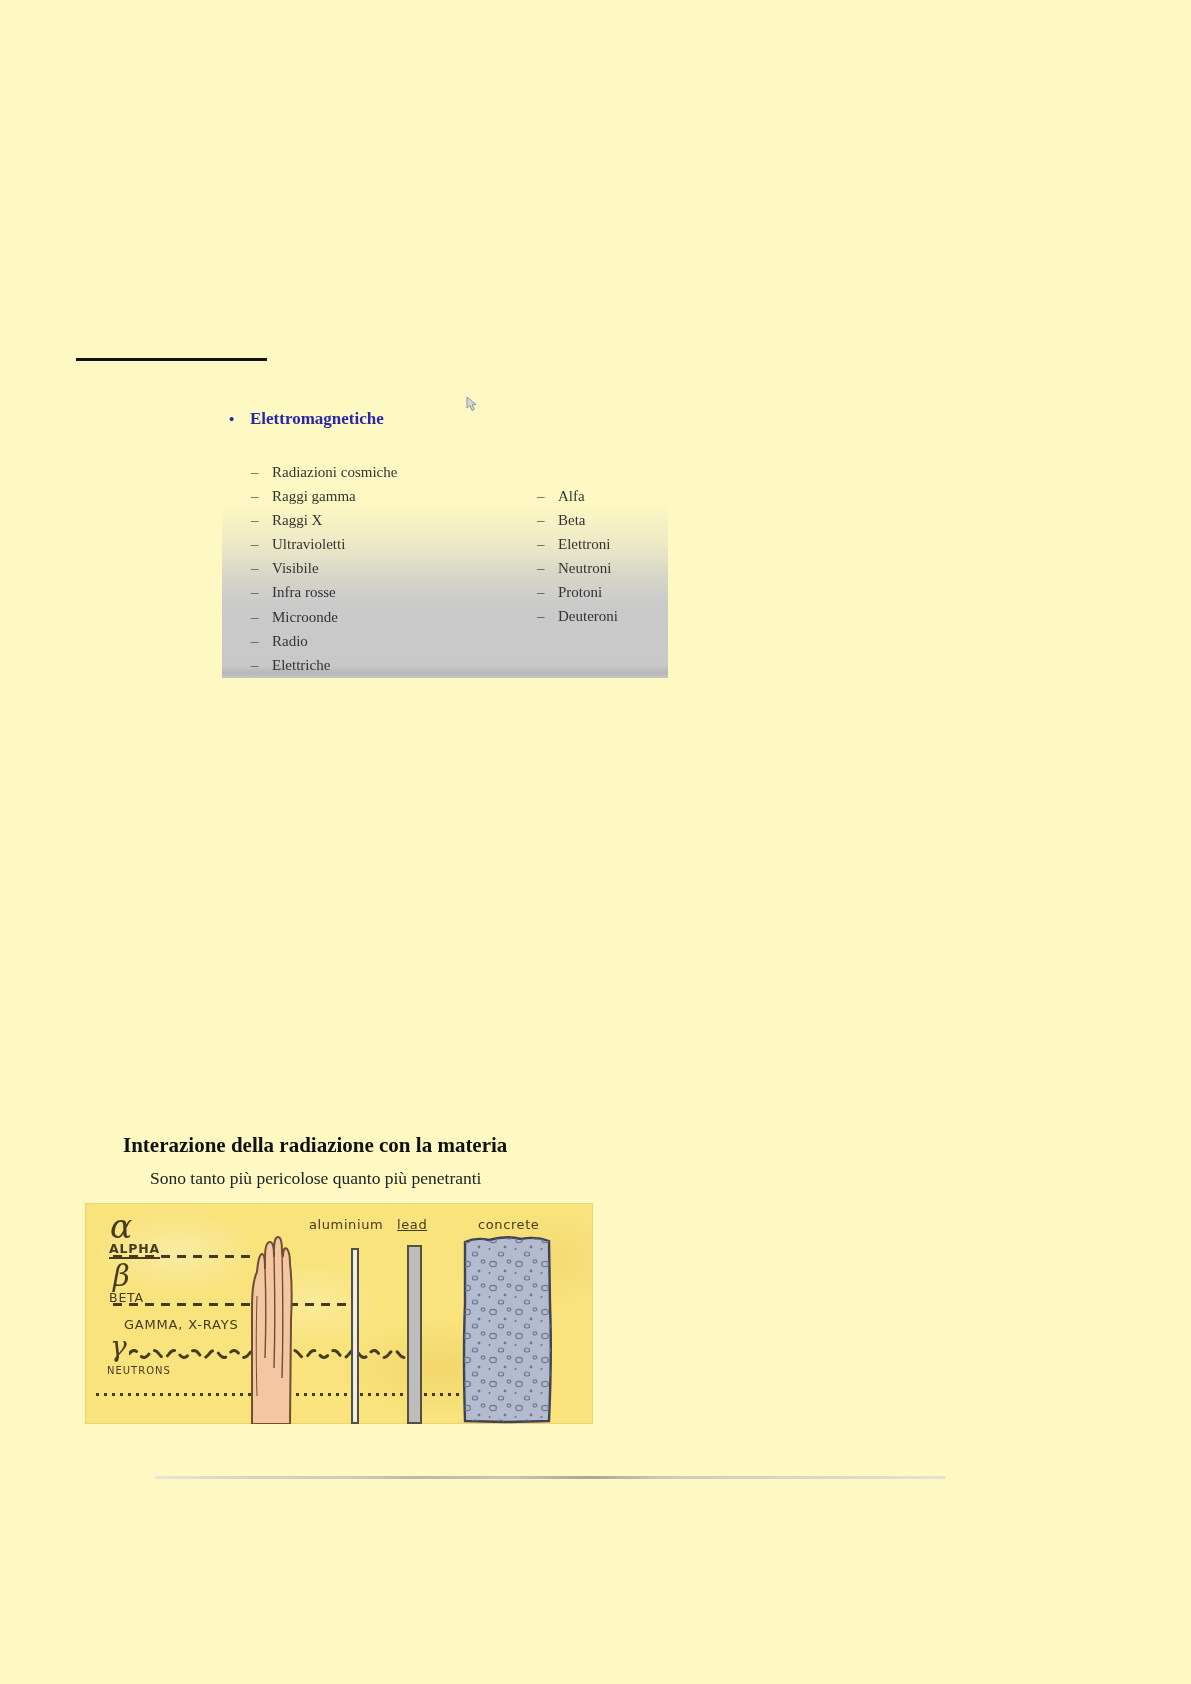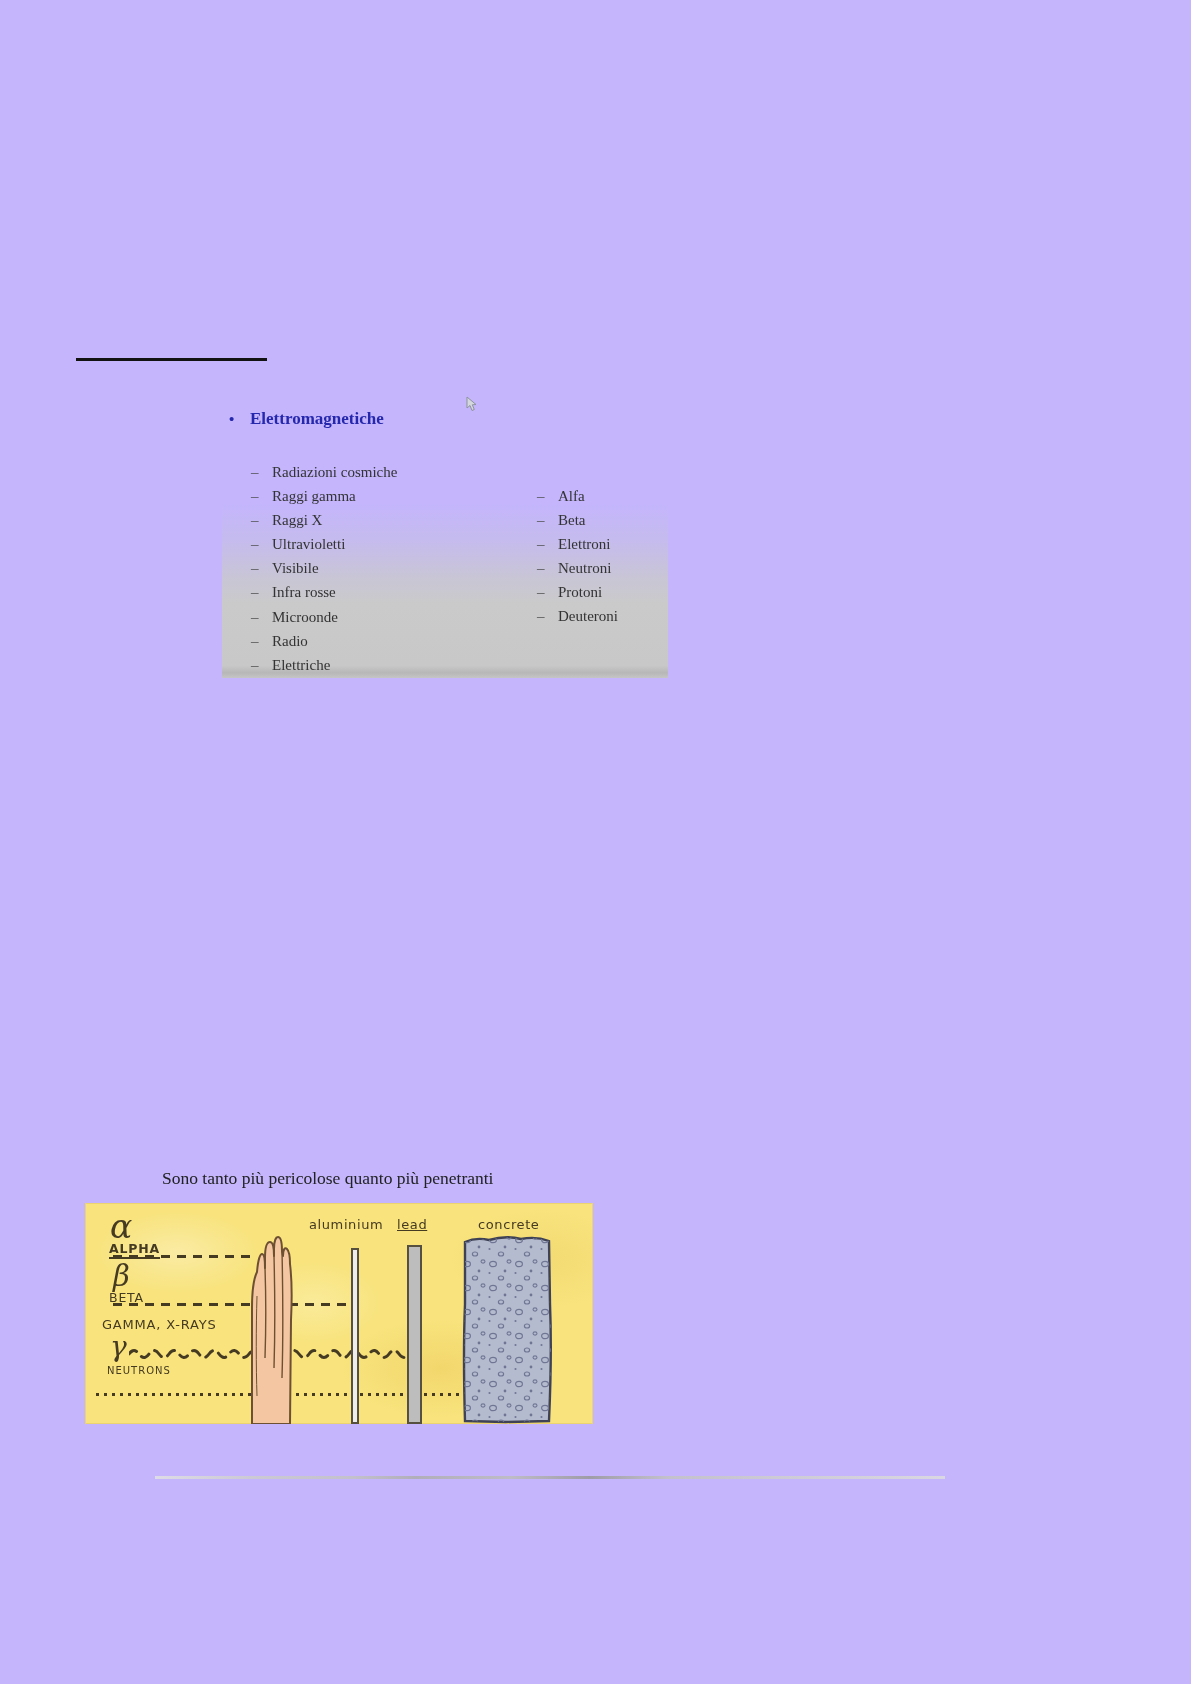--- a/index.html
+++ b/index.html
@@ -1,19 +1,19 @@
 <!DOCTYPE html>
 <html><head>
 <meta charset="utf-8">
 <style>
   html,body{margin:0;padding:0;background:#ffffff;}
   .page{
     position:relative;
     width:1191px;height:1684px;
-    background:#c4b5fd;
+    background:#fef9c3;
     font-family:"Liberation Serif", serif;
     overflow:hidden;
   }
   
   .top-rule{
     position:absolute;left:76px;top:358px;width:191px;height:3px;
     background:#121212;
   }
   
   .slide{position:absolute;left:210px;top:370px;width:530px;height:310px;}
@@ -43,42 +43,42 @@
   .ilist li .dash{display:inline-block;width:21px;color:#4d4d4d;}
   .list-em{left:41px;top:90px;}
   .list-part{left:327px;top:114px;}
   
   .sec-title{
     position:absolute;left:123px;top:1133px;
     font-size:21px;font-weight:bold;color:#111;white-space:nowrap;
   }
   .sec-subtitle{
     position:absolute;left:150px;top:1168px;
-    font-size:17.5px;color:#222;white-space:nowrap;margin-left:12px;
+    font-size:17.5px;color:#222;white-space:nowrap;
   }
   
   .diagram{
     position:absolute;left:85px;top:1203px;width:508px;height:221px;
     background:
       radial-gradient(120px 60px at 18% 22%, rgba(255,255,255,0.30), rgba(255,255,255,0) 70%),
       radial-gradient(140px 70px at 70% 75%, rgba(231,192,80,0.35), rgba(231,192,80,0) 70%),
       radial-gradient(100px 60px at 45% 45%, rgba(255,250,210,0.35), rgba(255,250,210,0) 70%),
       radial-gradient(130px 70px at 90% 25%, rgba(233,198,92,0.30), rgba(233,198,92,0) 70%),
       #f8e37c;
     border:1px solid #ecd371;
     box-sizing:border-box;
     font-family:"DejaVu Sans", sans-serif;color:#453a22;
   }
   .dg-label{position:absolute;font-size:12.5px;letter-spacing:0.8px;white-space:nowrap;}
   .dg-sym{position:absolute;font-family:"DejaVu Serif",serif;font-style:italic;line-height:1;}
   .sym-alpha{left:24px;top:6px;font-size:33px;}
   .lbl-alpha{left:23px;top:37px;border-bottom:2px solid #453a22;padding-bottom:1px;font-weight:bold;}
   .sym-beta{left:27px;top:58px;font-size:29px;}
   .lbl-beta{left:23px;top:86px;}
-  .lbl-gamma{left:16px;top:113px;font-size:13px;}
+  .lbl-gamma{left:38px;top:113px;font-size:13px;}
   .sym-gamma{left:24px;top:129px;font-size:28px;}
   .lbl-neutrons{left:21px;top:161px;font-size:10px;letter-spacing:1px;}
   .dash-line{position:absolute;height:3px;
     background:repeating-linear-gradient(90deg,#453a22 0 9px,transparent 9px 16px);}
   .alpha-line{left:27px;top:51px;width:138px;}
   .beta-line{left:27px;top:99px;width:240px;}
   .dot-line{position:absolute;height:2.6px;left:10px;top:189px;width:405px;
     background:repeating-linear-gradient(90deg,#453a22 0 2.6px,transparent 2.6px 8px);}
   .gamma-wave{position:absolute;left:43px;top:141px;}
   .mat-label{position:absolute;top:13px;font-size:13px;letter-spacing:0.6px;}
@@ -131,20 +131,21 @@
     <ul class="ilist list-part">
       <li><span class="dash">–</span><span>Alfa</span></li>
       <li><span class="dash">–</span><span>Beta</span></li>
       <li><span class="dash">–</span><span>Elettroni</span></li>
       <li><span class="dash">–</span><span>Neutroni</span></li>
       <li><span class="dash">–</span><span>Protoni</span></li>
       <li><span class="dash">–</span><span>Deuteroni</span></li>
     </ul>
   </div>
 
+  <div class="sec-title">Interazione della radiazione con la materia</div>
   <div class="sec-subtitle">Sono tanto più pericolose quanto più penetranti</div>
 
   <div class="diagram">
 
     <span class="dg-sym sym-alpha">α</span>
     <span class="dg-label lbl-alpha">ALPHA</span>
     <div class="dash-line alpha-line"></div>
 
     <span class="dg-sym sym-beta">β</span>
     <span class="dg-label lbl-beta">BETA</span>

